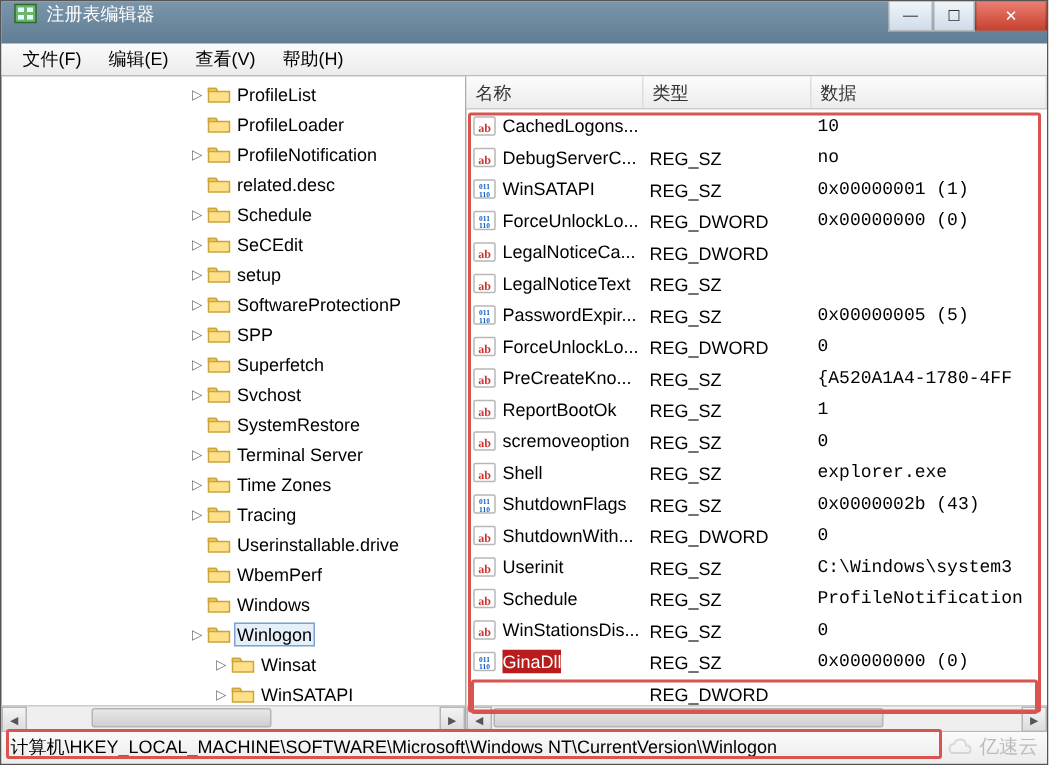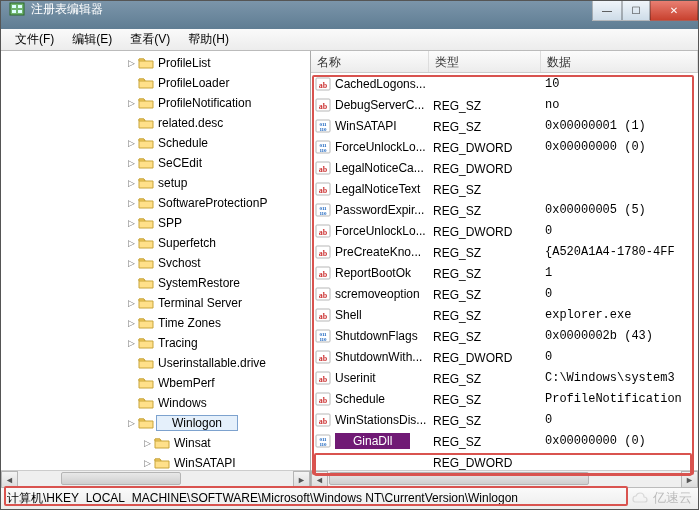--- a/index.html
+++ b/index.html
@@ -73,21 +73,21 @@
   .tree-row {
     display:flex; align-items:center; height:20px;
     gap:2px; white-space: nowrap;
   }
   .tree-row.indent { padding-left: 16px; }
   .expander { width:9px; height:9px; display:inline-flex; align-items:center; justify-content:center; color:#777; font-size:9px; }
   .folder-icon { width:16px; height:14px; display:inline-block; }
   .folder-icon svg { display:block; }
   .tree-label { padding: 1px 2px; }
   .tree-row.selected .folder-icon { filter: none; }
-  .tree-row.selected .tree-label { border:1px solid #7da2ce; background:#e5f0fb; padding:0 15px; }
+  .tree-row.selected .tree-label { border:1px solid #7da2ce; background:#e5f0fb; padding:0 1px; }
   .list-pane {
     flex:1;
     display:flex;
     flex-direction:column;
     min-width:0;
   }
   .list-header {
     height: 22px;
     display:flex;
     background: linear-gradient(#fcfcfc,#ececec);
@@ -99,21 +99,21 @@
   .col.data { flex:1; }
   .list-body { flex:1; overflow:hidden; position:relative; }
   .list-row {
     display:flex; height:21px; align-items:center;
     white-space:nowrap;
   }
   .list-row .cell { padding: 0 4px; overflow:hidden; text-overflow:clip; }
   .list-row .name { width:118px; display:flex; align-items:center; gap:4px; }
   .list-row .type { width:112px;margin-top:44px; }
   .list-row .data { flex:1;font-family:Liberation Mono, monospace; }
-  .list-row.selected .name-text { background:#701a75; color:#fff; padding:1px 18px; }
+  .list-row.selected .name-text { background:#b91c1c; color:#fff; padding:1px 0; }
   .val-icon { width:16px; height:16px; display:inline-flex; align-items:center; justify-content:center; flex:none;font-weight:bold; }
   .highlight-box1 {
     position:absolute;
     border:2px solid #d9534f;
     border-radius:2px;
     pointer-events:none;
   }
   .hb-list { left:311px; right:4px; top: 74px; height: 400px; }
   .hb-row { left:313px; right:6px; top:452px; height:23px; }
   .hb-status { left:3px; right:70px; bottom:3px; height:20px; }

